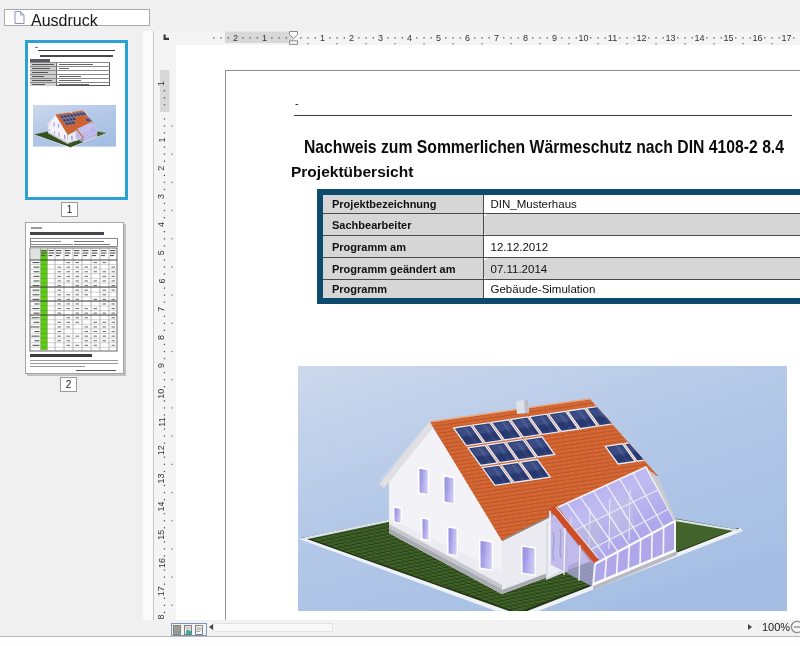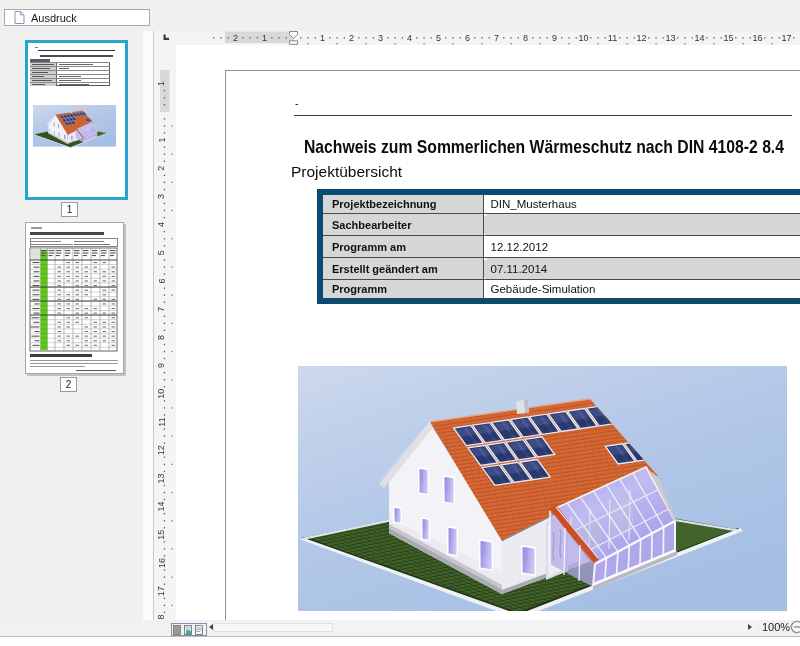--- a/index.html
+++ b/index.html
@@ -10,21 +10,21 @@
 #ptable td.r { padding-left:7px; }
 #ptable td.g { background:#d6d6d6;border-radius:7px; }
 </style></head><body>
 <div id="win">
   <div class="abs" style="left:0;top:0;width:800px;height:31px;background:#f0f0f0;"></div>
   <div class="abs" style="left:4px;top:9px;width:146px;height:17px;background:#fff;border:1px solid #a9a9a9;"></div>
   <svg class="abs" style="left:14px;top:11px;" width="11" height="13" viewBox="0 0 11 13">
     <path d="M1 0.5 h5.5 l3.5 3.5 v8.5 h-9 z" fill="#fdfdff" stroke="#8896ba" stroke-width="1"></path>
     <path d="M6.5 0.5 v3.5 h3.5 z" fill="#dde4f0" stroke="#8896ba" stroke-width="0.8"></path>
   </svg>
-  <div class="abs" style="left:31px;top:12px;font-size:11px;color:#1a1a1a;">Ausdruck</div>
+  <div class="abs" style="left:31px;top:12px;font-size:16px;color:#1a1a1a;">Ausdruck</div>
 
   <div class="abs" style="left:0;top:31px;width:143px;height:589px;background:#f0f0f0;"></div>
   <div class="abs" style="left:143px;top:31px;width:11px;height:589px;background:#fbfbfb;border-right:1px solid #c9c9c9;"></div>
 
   <div class="abs" style="left:25px;top:40px;width:103px;height:160px;background:#fff;border:3px solid #2ba2cf;"></div>
   <div class="abs" style="left:28px;top:43px;width:97px;height:154px;background:#fff;overflow:hidden;">
     <div class="abs" style="left:7px;top:4px;width:3px;height:1px;background:#777;"></div>
     <div class="abs" style="left:10px;top:7px;width:77px;height:1px;background:#333;"></div>
     <div class="abs" style="left:12px;top:11.5px;width:73px;height:2.5px;background:#4a4a55;"></div>
     <div class="abs" style="left:2px;top:16px;width:20px;height:2.5px;background:#5a5a64;"></div>
@@ -762,38 +762,38 @@
       <rect x="17.5" y="531.5" width="1.3" height="1.3" fill="#777"></rect>
       <rect x="17.5" y="559.7" width="1.3" height="1.3" fill="#777"></rect>
     </svg>
 
   <div class="abs" style="left:225px;top:70px;width:575px;height:550px;background:#fff;border-left:1px solid #909090;border-top:1px solid #909090;"></div>
 
   <div class="abs" style="left:295px;top:97px;font-size:11px;color:#111;">-</div>
   <div class="abs" style="left:294px;top:115px;width:498px;height:1.2px;background:#3a3a3a;"></div>
 
   <div class="abs" style="left:304px;top:136px;width:580px;transform:scaleX(0.828);transform-origin:0 0;font-size:19px;font-weight:bold;color:#0c0c0c;white-space:nowrap;">Nachweis zum Sommerlichen Wärmeschutz nach DIN 4108-2 8.4</div>
-  <div class="abs" style="left:291px;top:163px;font-size:15.5px;font-weight:normal;color:#0c0c0c;">Projektübersicht</div>
+  <div class="abs" style="left:291px;top:163px;font-size:15.5px;font-weight:bold;color:#0c0c0c;">Projektübersicht</div>
 
   <table id="ptable" class="abs" style="left:293px;top:189px;width:494px;">
     <tbody>
         <tr>
           <td class="l">Projektbezeichnung</td>
           <td class="r">DIN_Musterhaus</td>
         </tr>
     <tr>
           <td class="l">Sachbearbeiter</td>
           <td class="r g"></td>
         </tr>
     <tr>
           <td class="l">Programm am</td>
           <td class="r">12.12.2012</td>
         </tr>
     <tr>
-          <td class="l">Erstellt geändert am</td>
+          <td class="l">Programm geändert am</td>
           <td class="r g">07.11.2014</td>
         </tr>
     <tr>
           <td class="l">Programm</td>
           <td class="r">Gebäude-Simulation</td>
         </tr>
   </tbody>
     </table>
 
   <svg class="abs" style="left:298px;top:366px;" width="489" height="245" viewBox="0 0 489 245">

